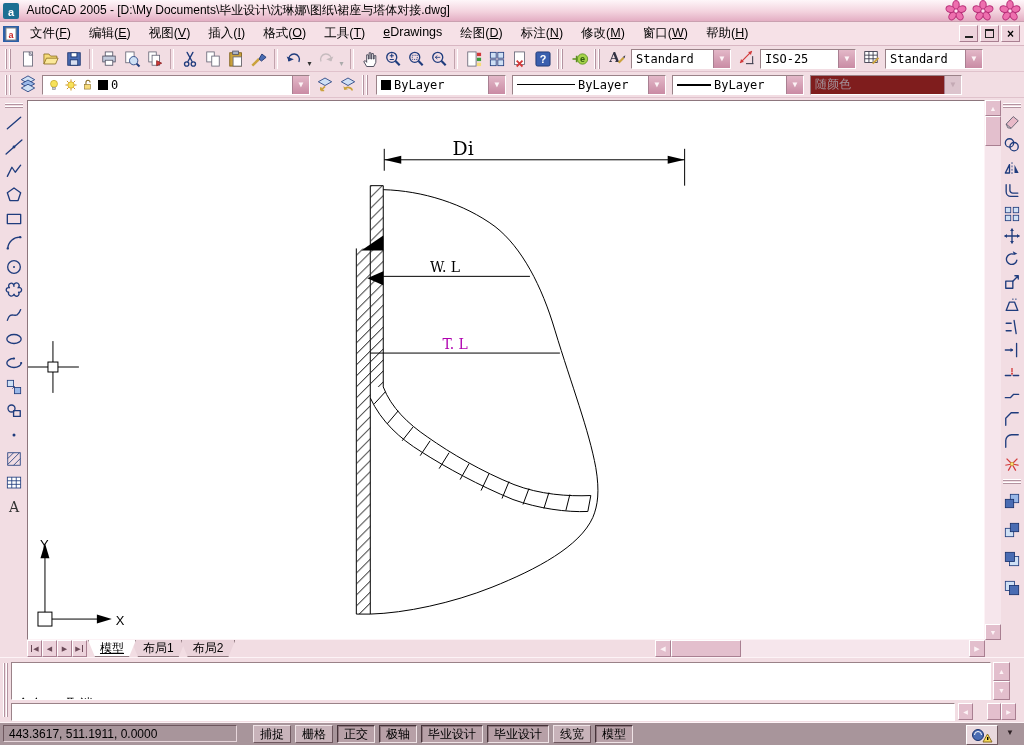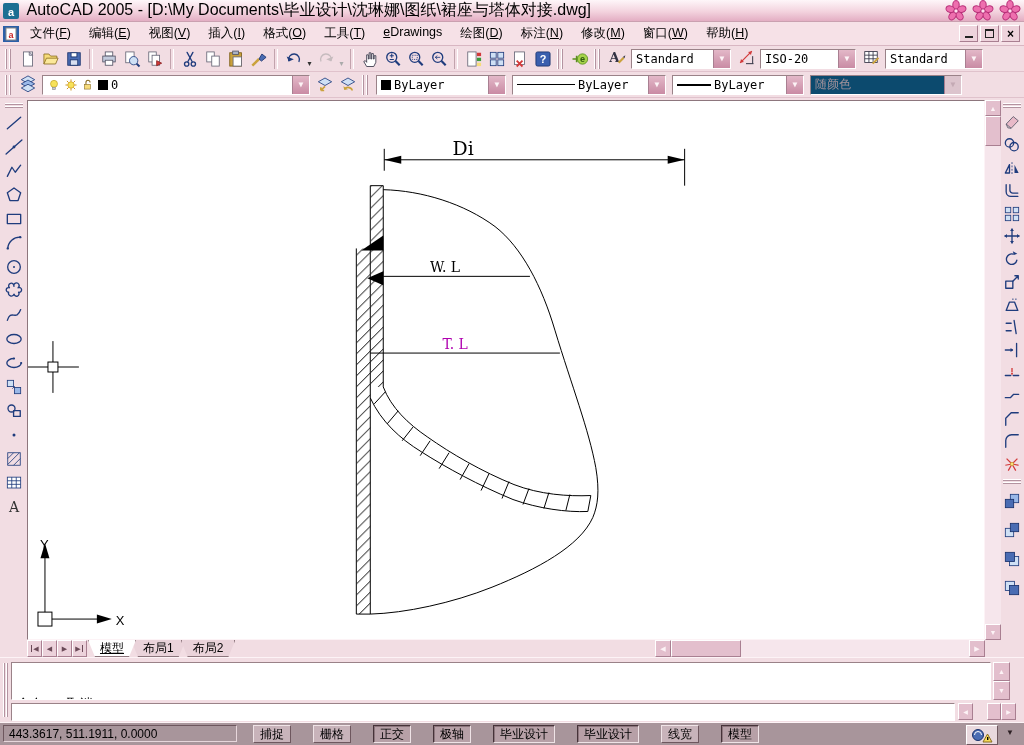--- a/index.html
+++ b/index.html
@@ -3,21 +3,21 @@
 <meta charset="utf-8">
 <style>
   html,body{margin:0;padding:0;background:#777;}
   #app{position:relative;width:1024px;height:745px;background:#f2dde3;overflow:hidden;
        font-family:"Liberation Sans",sans-serif;font-size:12px;color:#000;}
   .abs{position:absolute;}
   
   #titlebar{left:0;top:0;width:1024px;height:22px;
     background:linear-gradient(#fef6f9,#f3d3de 55%,#e3aec3);
     display:flex;align-items:center;border-bottom:1px solid #caa0b0;box-sizing:border-box;}
-  #apptitle{margin-left:6px;font-size:16px;white-space:nowrap;}
+  #apptitle{margin-left:6px;font-size:12px;white-space:nowrap;}
   #flowers{position:absolute;right:2px;top:0;}
   
   #menubar{left:0;top:22px;width:1024px;height:24px;display:flex;align-items:center;
     background:#f6e1e7;border-bottom:1px solid #d8b6c2;box-sizing:border-box;}
   .mi{padding:19px 9px;font-size:12.5px;white-space:nowrap;}
   .mi u{text-underline-offset:1px;}
   #mdibtns{margin-left:auto;margin-right:4px;display:flex;gap:2px;}
   .mdib{width:17px;height:15px;background:#eed3dc;border:1px solid;border-color:#fff #a97f91 #a97f91 #fff;
     display:flex;align-items:center;justify-content:center;font-size:10px;line-height:1;}
   .rest{width:7px;height:6px;border:1px solid #222;border-top-width:2px;background:#eed3dc;}
@@ -36,21 +36,21 @@
     background:linear-gradient(90deg,#fff 0 1px,#b393a0 1px 2px,rgba(0,0,0,0) 2px 4px,#fff 4px 5px,#b393a0 5px 6px,rgba(0,0,0,0) 6px);}
   .hgrip{height:6px;width:18px;margin:3px auto 2px;flex:none;
     background:linear-gradient(#fff 0 1px,#b393a0 1px 2px,rgba(0,0,0,0) 2px 3px,#fff 3px 4px,#b393a0 4px 5px,rgba(0,0,0,0) 5px);}
   
   .combo{display:inline-flex;height:20px;box-sizing:border-box;border:1px solid;margin:0 3px;
     border-color:#9a8288 #fff #fff #9a8288;background:#fff;align-items:center;
     font-family:"DejaVu Sans Mono",monospace;font-size:12px;flex:none;}
   .combo .val{flex:1;padding:0 4px;white-space:nowrap;overflow:hidden;display:flex;align-items:center;gap:3px;}
   .combo .dbtn{width:16px;height:100%;background:linear-gradient(#e3b8c8,#c98ba4);border-left:1px solid #a97f91;
     display:flex;align-items:center;justify-content:center;color:#fdf3f6;font-size:8px;flex:none;}
-  .combo.dis{background:#0c4a6e;color:#a3929a;}
+  .combo.dis{background:#7f1d1d;color:#a3929a;}
   .combo.dis .dbtn{background:#dcc4cd;color:#c4aab4;}
   .swatch{width:10px;height:10px;background:#000;display:inline-block;flex:none;}
   .ltline{width:58px;height:1px;background:#000;display:inline-block;flex:none;}
   .lwline{width:34px;height:2px;background:#000;display:inline-block;flex:none;}
   .lic{display:inline-flex;width:14px;height:14px;flex:none;}
   
   #drawtb{left:1px;top:100px;width:26px;display:flex;flex-direction:column;align-items:center;}
   #modcol{left:1000px;top:100px;width:23px;display:flex;flex-direction:column;align-items:center;}
   .vtb .tb,#drawtb .tb,#modcol .tb{width:24px;height:23px;margin:0.5px 0;}
   #modcol .tb{height:22px;margin:0.4px 0;}
@@ -90,21 +90,21 @@
   #cmdvs .sbv{width:17px;height:19px;}
   #cmdin{left:11px;top:45px;width:944px;height:18px;}
   #cmdhs{position:absolute;left:958px;top:45px;width:58px;height:17px;display:flex;}
   #cmdhs .sbh{width:15px;height:17px;font-size:6px;}
   #cmdhs .hthumb{width:14px;}
   
   #statusbar{left:0;top:722px;width:1024px;height:23px;background:#a8959b;border-top:1px solid #fdf3f6;box-sizing:border-box;}
   #coord{position:absolute;left:3px;top:2px;width:234px;height:17px;box-sizing:border-box;
     border:1px solid;border-color:#6e575e #e7d6db #e7d6db #6e575e;padding:1px 5px;font-size:12px;
     font-family:"Liberation Sans",sans-serif;white-space:nowrap;}
-  #toggles{position:absolute;left:253px;top:2px;display:flex;gap:22px;}
+  #toggles{position:absolute;left:253px;top:2px;display:flex;gap:4px;}
   .sbtn{height:18px;padding:1px 6px 0;background:#c8b3ba;border:1px solid;border-color:#efe3e6 #6e575e #6e575e #efe3e6;
     font-size:12px;display:flex;align-items:center;box-sizing:border-box;white-space:nowrap;}
   .sbtn.on{border-color:#463339 #efe3e6 #efe3e6 #463339;background:#b7a0a7;box-shadow:inset 1px 1px 0 #8d767d;}
   #comm{position:absolute;right:26px;top:2px;width:30px;height:18px;background:#e9d9de;
     border:1px solid;border-color:#fff #6e575e #6e575e #fff;display:flex;align-items:center;justify-content:center;}
   #statdd{position:absolute;right:10px;top:5px;font-size:8px;color:#2c2024;}
   
   .cadtext{font-family:"DejaVu Serif",serif;}
 </style>
 </head>
@@ -341,21 +341,21 @@
     </span>
     <span class="tb">
         <span><svg width="20" height="20" viewBox="0 0 24 24">
             <path d="M5 19 L19 5" stroke="#d23a3a" stroke-width="1.4"></path>
             <path d="M5 19 l4.5 -1 -3.5 -3.5 z" fill="#d23a3a" stroke="none"></path>
             <path d="M19 5 l-1 4.5 -3.5 -3.5 z" fill="#d23a3a" stroke="none"></path>
             <path d="M12 20 h9 M20 11 v9" stroke="#334" stroke-width="1.2"></path>
           </svg></span>
       </span>
     <span class="combo" style="width:96px">
-      <span class="val">ISO-20</span>
+      <span class="val">ISO-25</span>
       <span class="dbtn">▼</span>
     </span>
     <span class="tb">
         <span><svg width="20" height="20" viewBox="0 0 24 24">
             <rect x="4.5" y="5.5" width="15" height="13" fill="#fff" stroke="#334"></rect>
             <path d="M4.5 9.8 h15 M4.5 14.1 h15 M9.5 5.5 v13 M14.5 5.5 v13" stroke="#334" stroke-width="1"></path>
             <path d="M14 20 l7 -7" stroke="#caa23c" stroke-width="2.4"></path>
           </svg></span>
       </span>
     <span class="combo" style="width:98px">

